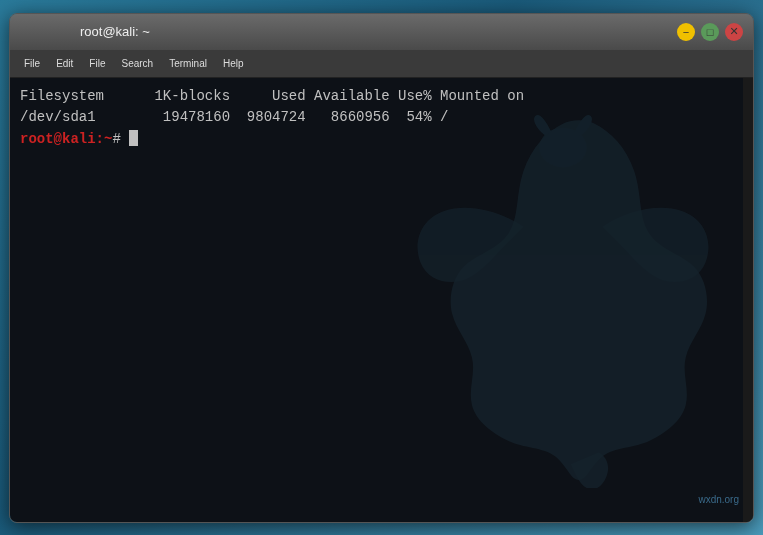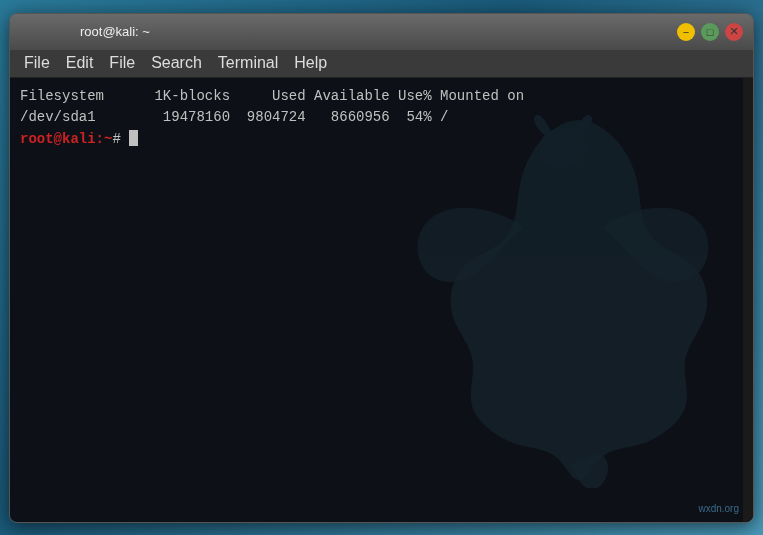--- a/index.html
+++ b/index.html
@@ -72,21 +72,21 @@
       height: 28px;
       display: flex;
       align-items: center;
       padding: 0 6px;
       flex-shrink: 0;
       border-bottom: 1px solid #222;
     }
 
     .menu-item {
       color: #ddd;
-      font-size: 16px;
+      font-size: 10px;
       padding: 2px 8px;
       cursor: pointer;
       border-radius: 3px;
     }
 
     .terminal-body {
       background: #0d1117;
       flex: 1;
       position: relative;
       overflow: hidden;
@@ -134,21 +134,21 @@
       position: absolute;
       right: 0;
       top: 0;
       bottom: 0;
       width: 10px;
       background: #1a1a1a;
     }
 
     .watermark-text {
       position: absolute;
-      bottom: 8px;
+      bottom: 17px;
       right: 14px;
       color: #3a6a8a;
       font-size: 10px;
       font-family: sans-serif;
     }
   </style>
 </head>
 <body>
 
 <div class="window">

